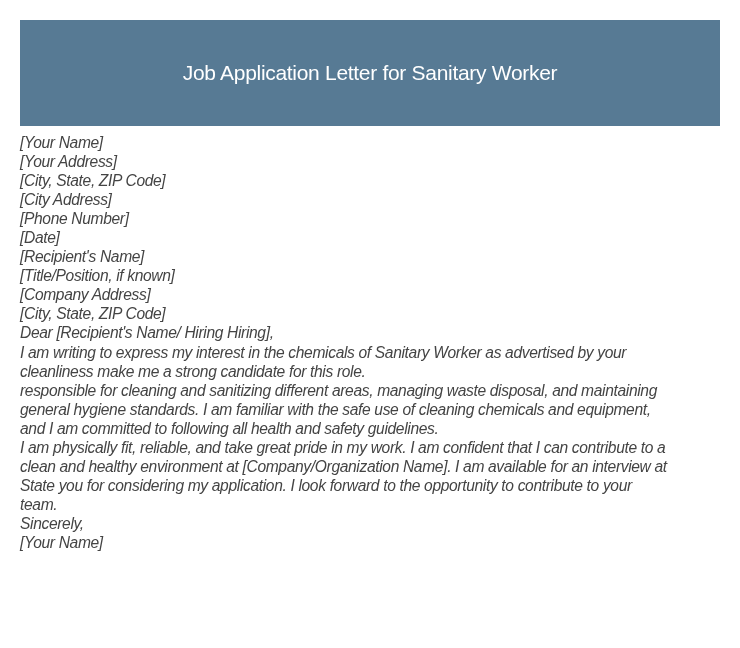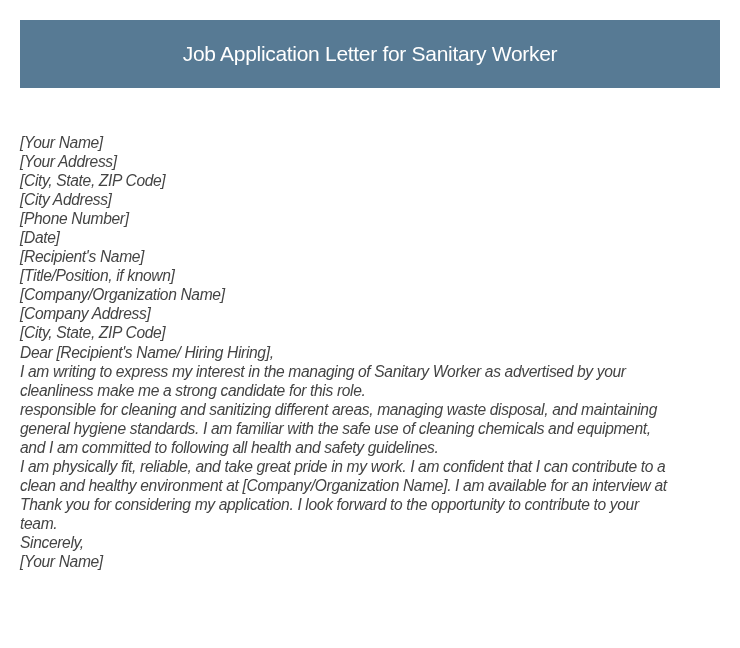--- a/index.html
+++ b/index.html
@@ -12,21 +12,21 @@
       height: 648px;
       position: relative;
       overflow: hidden;
       font-family: "Liberation Sans", sans-serif;
     }
     .header {
       position: absolute;
       left: 20px;
       top: 20px;
       width: 700px;
-      height: 68px;
+      height: 106px;
       background: #577a94;
       display: flex;
       align-items: center;
       justify-content: center;
     }
     .header-title {
       color: #ffffff;
       font-size: 21px;
       letter-spacing: -0.3px;
       margin: 0;
@@ -63,42 +63,41 @@
     <span class="line">[Your Name]</span>
     <span class="line">[Your Address]</span>
     <span class="line">[City, State, ZIP Code]</span>
     <span class="line">[City Address]</span>
     <span class="line">[Phone Number]</span>
   </div>
   <span class="line">[Date]</span>
   <div>
     <span class="line">[Recipient's Name]</span>
     <span class="line">[Title/Position, if known]</span>
-    <span class="line">[Company/Organization Name]</span>
     <span class="line">[Company Address]</span>
     <span class="line">[City, State, ZIP Code]</span>
   </div>
   <span class="line">Dear [Recipient's Name/ Hiring Hiring],</span>
 
   <div class="para">
-    <span class="line">I am writing to express my interest in the managing of Sanitary Worker as advertised by your</span>
+    <span class="line">I am writing to express my interest in the chemicals of Sanitary Worker as advertised by your</span>
     <span class="line">cleanliness make me a strong candidate for this role.</span>
   </div>
 
   <div class="para">
     <span class="line">responsible for cleaning and sanitizing different areas, managing waste disposal, and maintaining</span>
     <span class="line">general hygiene standards. I am familiar with the safe use of cleaning chemicals and equipment,</span>
     <span class="line">and I am committed to following all health and safety guidelines.</span>
   </div>
 
   <div class="para">
     <span class="line">I am physically fit, reliable, and take great pride in my work. I am confident that I can contribute to a</span>
     <span class="line">clean and healthy environment at [Company/Organization Name]. I am available for an interview at</span>
   </div>
 
   <div class="para">
-    <span class="line">Thank you for considering my application. I look forward to the opportunity to contribute to your</span>
+    <span class="line">State you for considering my application. I look forward to the opportunity to contribute to your</span>
     <span class="line">team.</span>
   </div>
 
   <span class="line">Sincerely,</span>
   <span class="line">[Your Name]</span>
 </div>
 
 </body></html>

